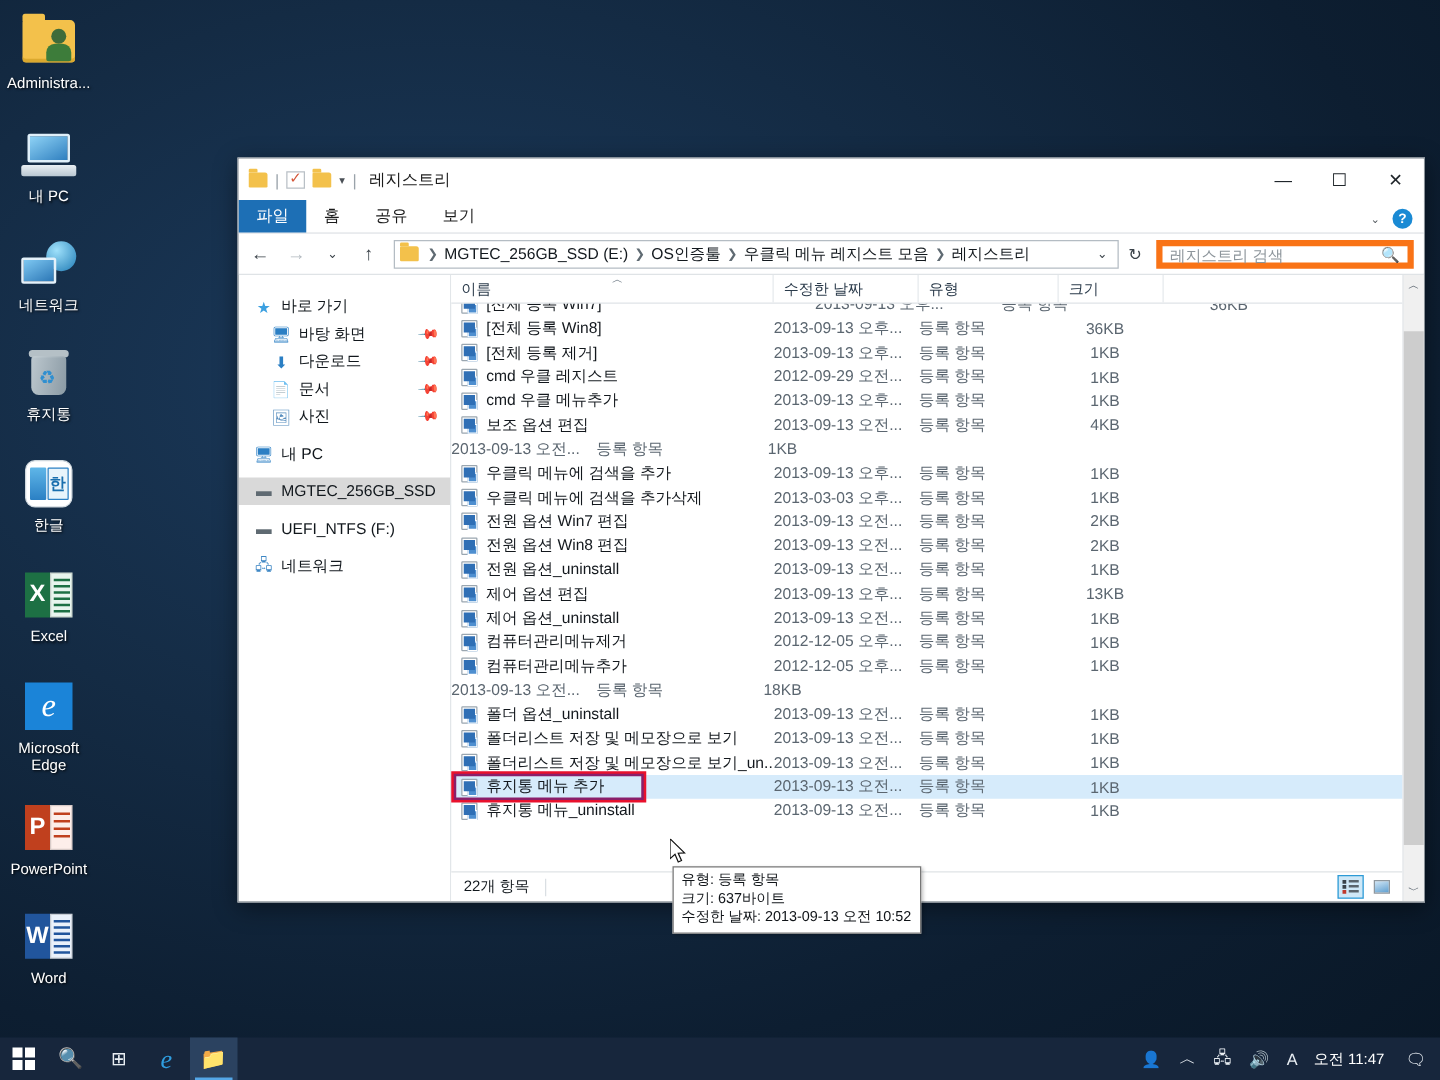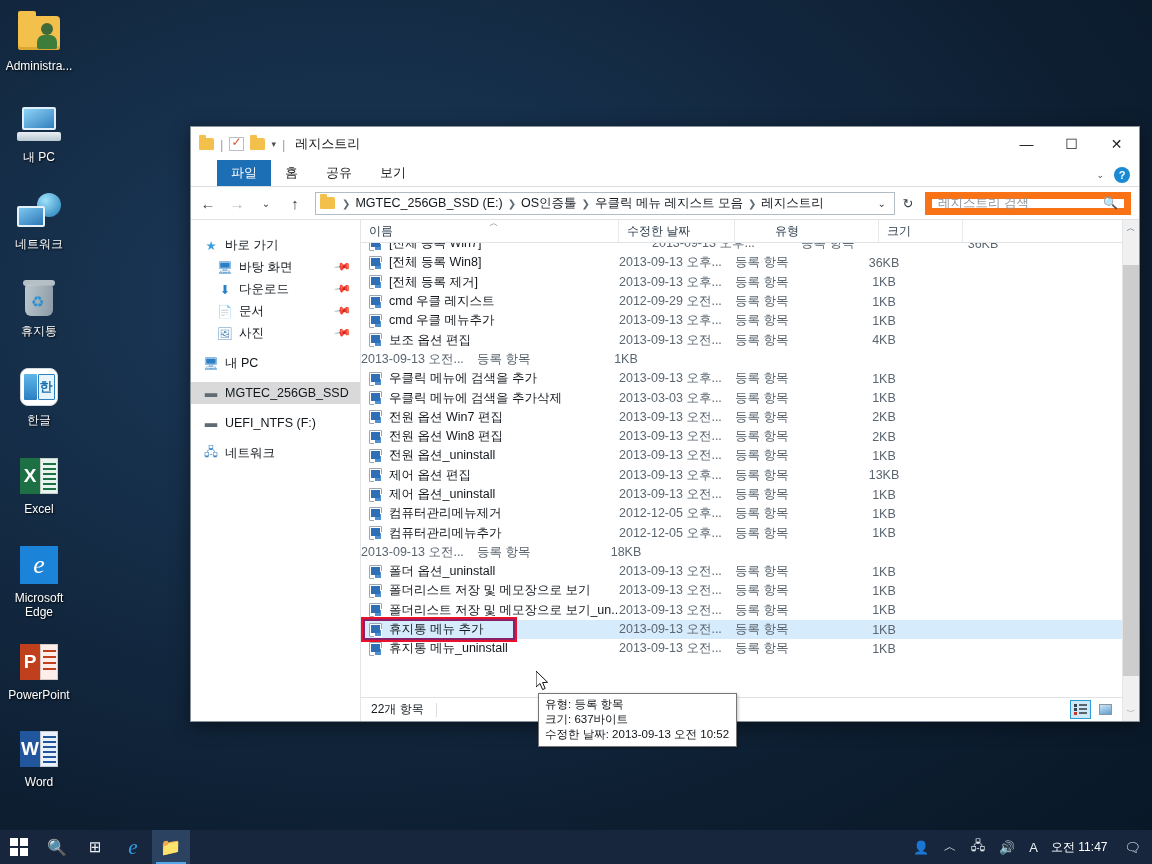--- a/index.html
+++ b/index.html
@@ -88,56 +88,56 @@
   .qat-box { width:15px; height:14px; border:1px solid #b9c0c6; background:#fff; position:relative; }
   .qat-box:after { content:"✓"; position:absolute; left:1px; top:-3px; color:#d4573a; font-size:12px; }
   .chev-sm { font-size:9px; color:#4a5056; }
   .win-title { font-size:13px; color:#1c1c1c; margin-left:10px; }
   .win-btns { margin-left:auto; display:flex; }
   .win-btn { width:45px; height:34px; display:flex; align-items:center; justify-content:center;
      font-size:14px; color:#20262b; }
 
   .ribbon { height:26px; background:#fff; display:flex; align-items:flex-end; border-bottom:1px solid #d9dde1; }
   .rb-tab { height:26px; padding:0 14px; font-size:13px; color:#1b1b1b; display:flex; align-items:center; }
-  .rb-tab.active { background:#1d6fb5; color:#fff;margin-left:26px; }
+  .rb-tab.active { background:#1d6fb5; color:#fff; }
   .rb-right { margin-left:auto; display:flex; align-items:center; gap:10px; padding:0 9px 3px 0; }
   .help-dot { width:16px; height:16px; border-radius:50%; background:#1a8ad4; color:#fff; font-size:11px;
      display:flex; align-items:center; justify-content:center; font-weight:bold; }
 
   .navbar { height:32px; display:flex; align-items:center; padding:2px 8px 2px 4px; gap:3px; background:#fff; }
   .nav-btn { width:26px; height:26px; display:flex; align-items:center; justify-content:center;
      font-size:15px; color:#3b4busy; color:#3a4249; }
   .nav-btn.dim { color:#b3bac0; }
   .addr { flex:1; height:23px; border:1px solid #b4bcc3; background:#fff; display:flex; align-items:center;
      padding:0 2px 0 4px; margin-left:4px; }
   .crumb { display:flex; align-items:center; font-size:12.5px; color:#12181d; white-space:nowrap; }
   .crumb .arr { color:#5f6a72; font-size:10px; padding:0 5px; }
   .addr .caret { margin-left:auto; color:#3a4249; font-size:10px; padding:0 6px; }
   .refresh { width:20px; text-align:center; color:#3a4249; font-size:13px; }
-  .search { width:206px; height:23px; border:7px solid #f97316; background:#fff; display:flex; align-items:center;
+  .search { width:206px; height:23px; border:5px solid #f97316; background:#fff; display:flex; 
      padding:0 6px; margin-left:4px; }
   .search .ph { font-size:12.5px; color:#8d959b; }
   .search .mag { margin-left:auto; color:#4a5258; font-size:12px; }
 
   .body-area { flex:1; display:flex; border-top:1px solid #dfe3e6; overflow:hidden; }
   .navpane { width:170px; background:#fff; border-right:1px solid #e2e6e9; padding-top:14px; overflow:hidden; }
   .np-item { height:22px; display:flex; align-items:center; font-size:12.5px; color:#11171c; padding-left:10px; }
   .np-item.sel { background:#d9d9d9; }
   .np-item .ico { width:20px; display:flex; align-items:center; justify-content:center; margin-right:4px; }
   .np-item .pin { margin-left:auto; margin-right:10px; color:#8d969d; font-size:11px; transform:rotate(40deg); }
   .np-indent { padding-left:24px; }
   .np-gap { height:8px; }
 
   .listpane { flex:1; display:flex; flex-direction:column; min-width:0; }
   .cols { height:23px; display:flex; background:#fff; border-bottom:1px solid #e0e4e7; font-size:12px; color:#2b3b4b;text-align:center; }
   .col { display:flex; align-items:center; padding-left:8px; border-right:1px solid #e6eaed; position:relative; }
   .col .sortmark { position:absolute; left:50%; top:-3px; font-size:9px; color:#6f7b86; }
   .c-name { width:258px; }
   .c-date { width:116px; }
-  .c-type { width:112px;margin-left:32px; }
+  .c-type { width:112px; }
   .c-size { width:84px; justify-content:flex-end; padding-right:10px; }
 
   .rows { flex:1; position:relative; overflow:hidden; }
   .row { height:19.3px; display:flex; align-items:center; font-size:12.5px; color:#13181d; }
   .row.sel { background:#d6ebfb; }
   .r-name { width:258px; display:flex; align-items:center; padding-left:8px; white-space:nowrap; overflow:hidden; }
   .r-date { width:116px; color:#5b6670; white-space:nowrap; }
   .r-type { width:112px; color:#5b6670; }
   .r-size { width:84px; text-align:center; padding-right:10px; color:#5b6670; }
   .reg-ico { width:13px; height:14px; margin-right:7px; flex:none; position:relative;

